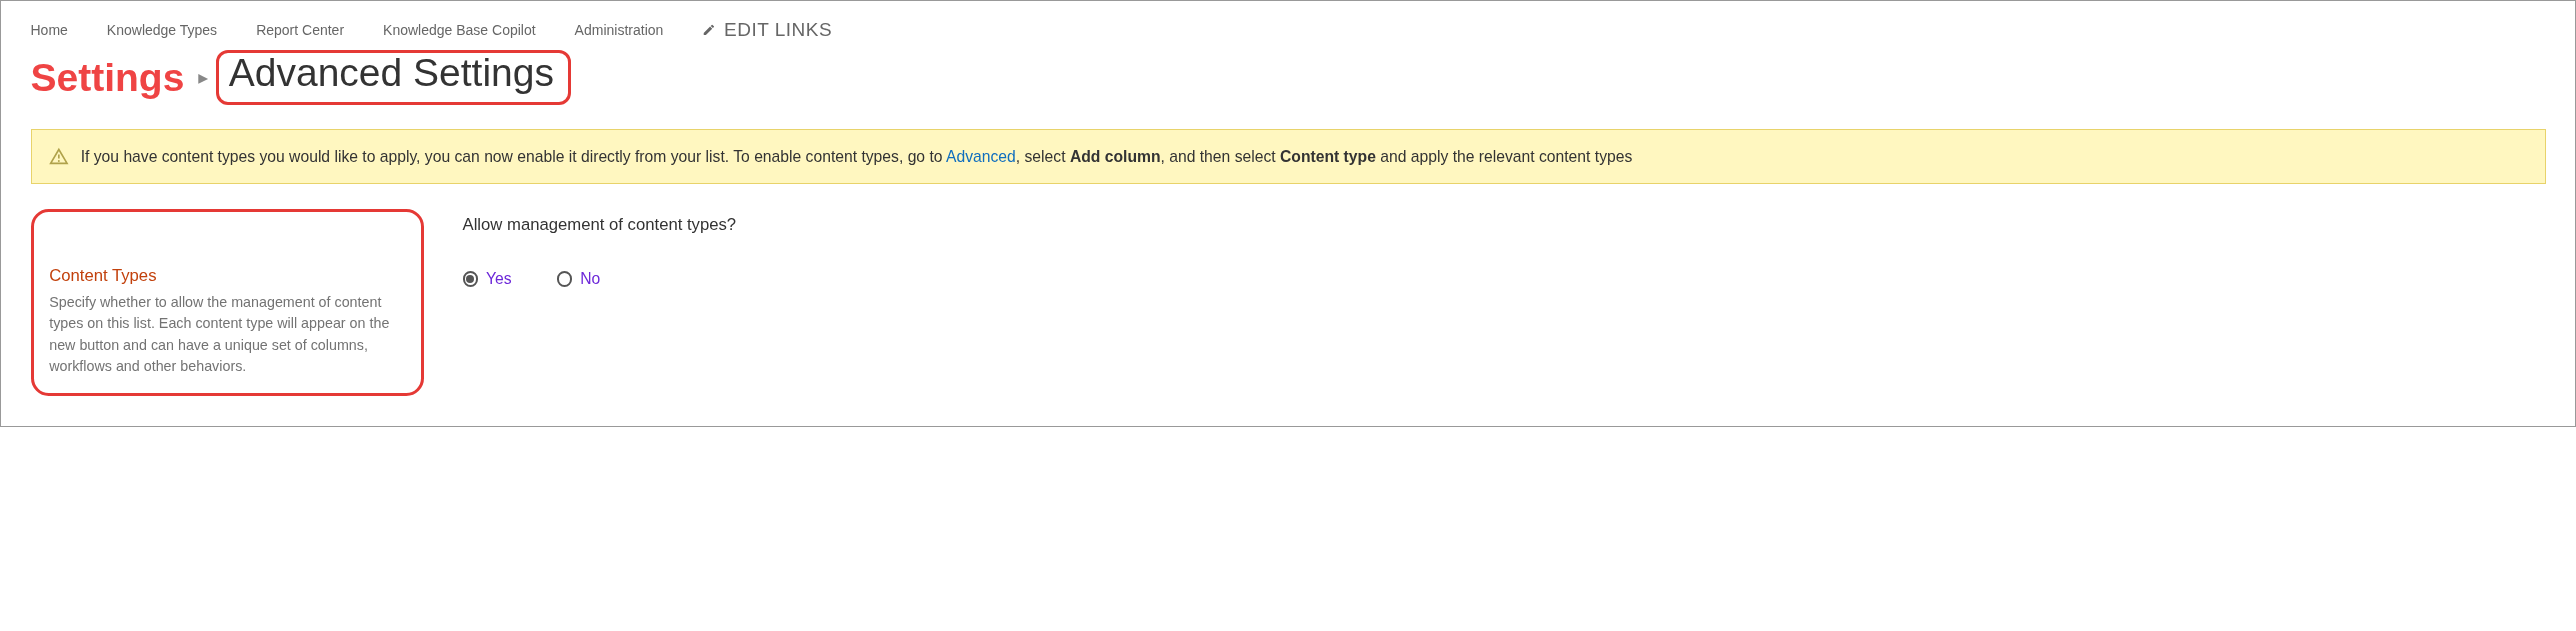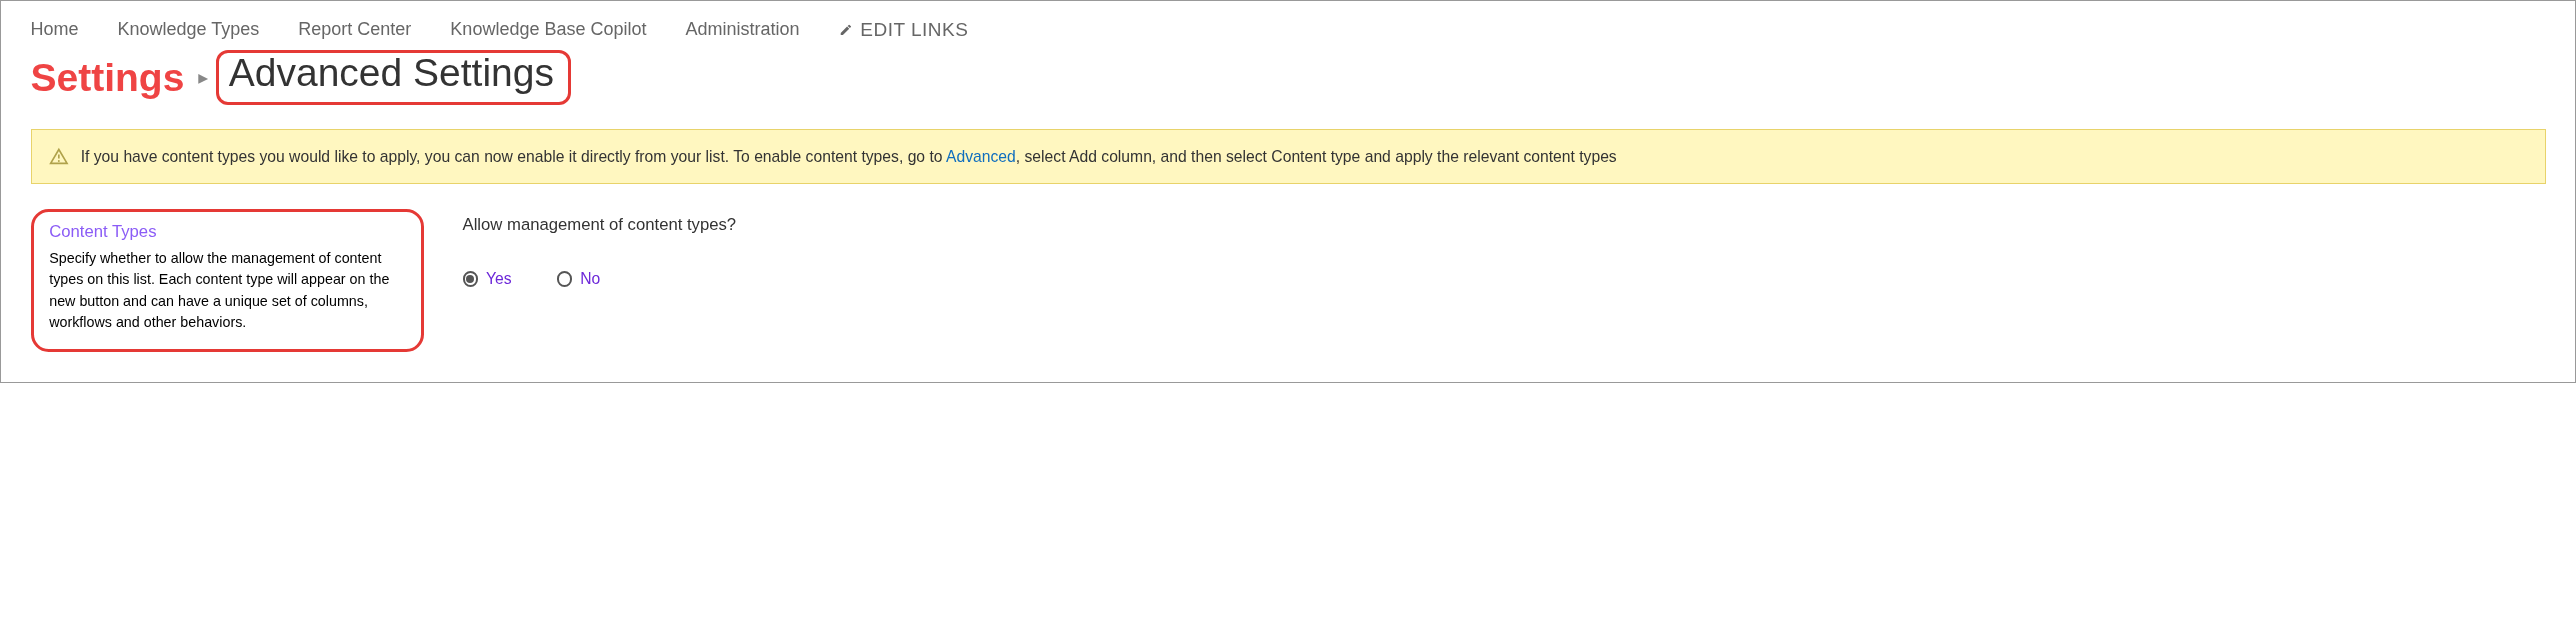--- a/index.html
+++ b/index.html
@@ -15,21 +15,21 @@
     
     .top-nav {
       display: flex;
       align-items: center;
       gap: 39px;
       margin-bottom: 9.8px;
     }
     .top-nav a {
       color: #666;
       text-decoration: none;
-      font-size: 18px;
+      font-size: 14px;
       cursor: pointer;
     }
     .edit-links {
       display: flex;
       align-items: center;
       gap: 7.9px;
       color: #666;
       font-size: 19px;
       letter-spacing: 0.5px;
       cursor: pointer;
@@ -64,43 +64,44 @@
       border: 1px solid #e8d36a;
       padding: 13.8px 17.7px;
       display: flex;
       gap: 11.8px;
       font-size: 15.7px;
       line-height: 1.6;
       color: #333;
     }
     .notice svg { flex: 0 0 auto; width: 19.7px; height: 19.7px; margin-top: 3px; }
     .notice a { color: #106ebe; text-decoration: none; }
-    .notice b { font-weight: 400; text-align: center; }
+    .notice b { font-weight: 700; text-align: center; }
 
     
     .settings-row {
       display: flex;
       gap: 39px;
       margin-top: 25.6px;
       align-items: flex-start;
     }
     .section-card {
       border: 3.9px solid #e53935;
       border-radius: 17.7px;
       padding: 9.8px 15.7px 15.7px 15.7px;
       width: 393px;
     }
     .section-title {
       font-size: 16.7px;
-      color: #8b5cf6;
+      color: #c2410c;
       margin-bottom: 5.9px;
+      margin-top: 44px;
     }
     .section-desc {
       font-size: 14.3px;
-      color: #000000;
+      color: #737373;
       line-height: 1.5;
     }
 
     .question-block { padding-top: 5.9px; }
     .question {
       font-size: 16.7px;
       color: #333;
       margin-bottom: 35px;
     }
     .radios {

